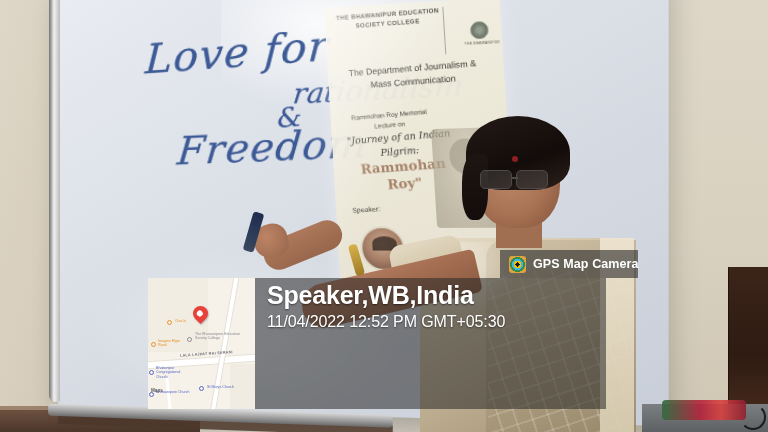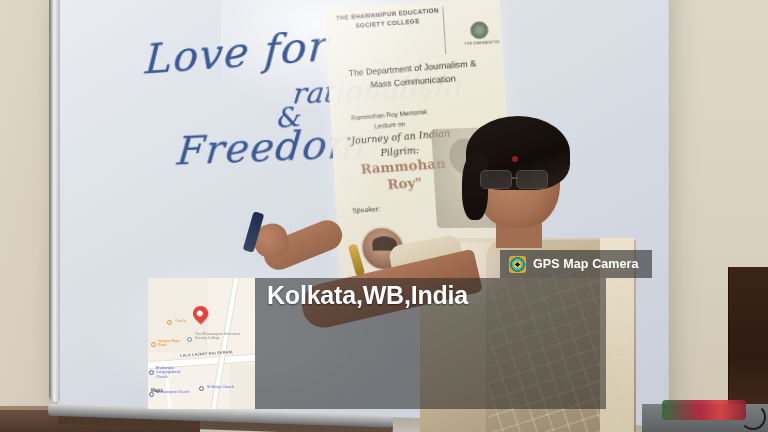--- a/index.html
+++ b/index.html
@@ -271,21 +271,21 @@
     background:linear-gradient(90deg,#2f6b3d 0%,#b4233a 45%,#d8413f 70%,#8e2030 100%);
     border-radius:4px; opacity:.9;
   }
   .desk-cable {
     position:absolute; left:740px; top:404px; width:26px; height:26px;
     border:2px solid #1c1c1c; border-radius:50%; border-top-color:transparent; border-left-color:transparent;
   }
 
   
   .gps-badge {
-    position:absolute; left:500px; top:250px; width:152px; height:28px;
+    position:absolute; left:500px; top:250px; width:138px; height:28px;
     background:rgba(45,45,45,.62);
     display:flex; align-items:center; gap:7px; padding:0 9px;
   }
   .gps-badge-icon {
     width:17px; height:17px; border-radius:3px;
     background:
       radial-gradient(circle at 50% 50%, #1a1a1a 0 18%, #f2c200 18% 30%, #3fb5e8 30% 45%, #2f8f4f 45% 62%, #e0a23a 62% 100%);
     flex:0 0 auto;
   }
   .gps-badge-label {
@@ -454,18 +454,19 @@
 
       <span class="poi-dot poi-blue" style="left:51px; top:108px;"></span>
       <span class="poi poi-blue" style="left:59px; top:107px;">St Marys Church</span>
 
       <span class="map-street">LALA LAJPAT RAI SARANI</span>
       <span class="map-pin"></span>
       <span class="map-watermark">Maps</span>
     </div>
 
     <div class="loc-text">
-      <div class="loc-city">Kolkata,WB,India</div>
+      <div class="loc-city">Speaker,WB,India</div>
+      <div class="loc-line">11/04/2022 12:52 PM GMT+05:30</div>
     </div>
 
   </div>
 
 </div>
 
 </body></html>

